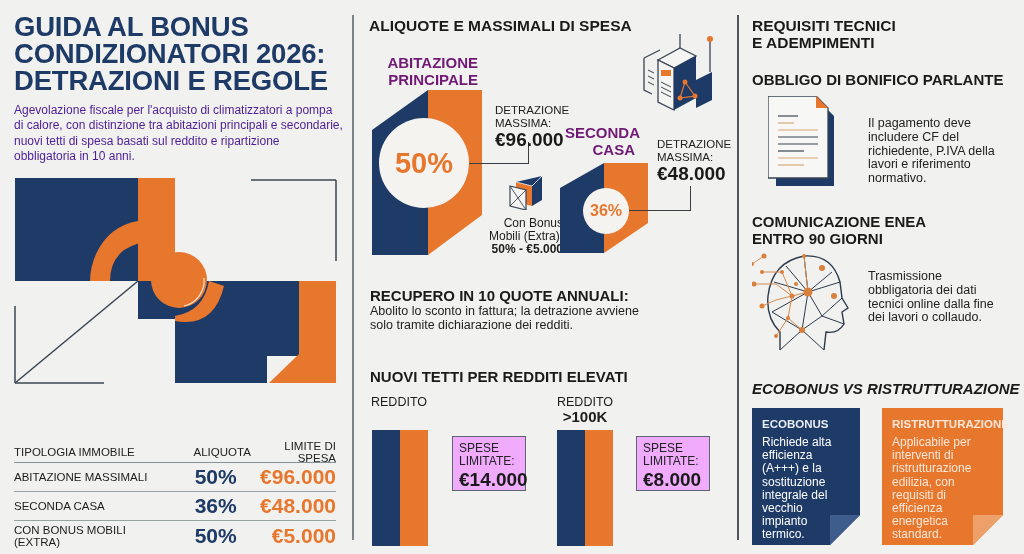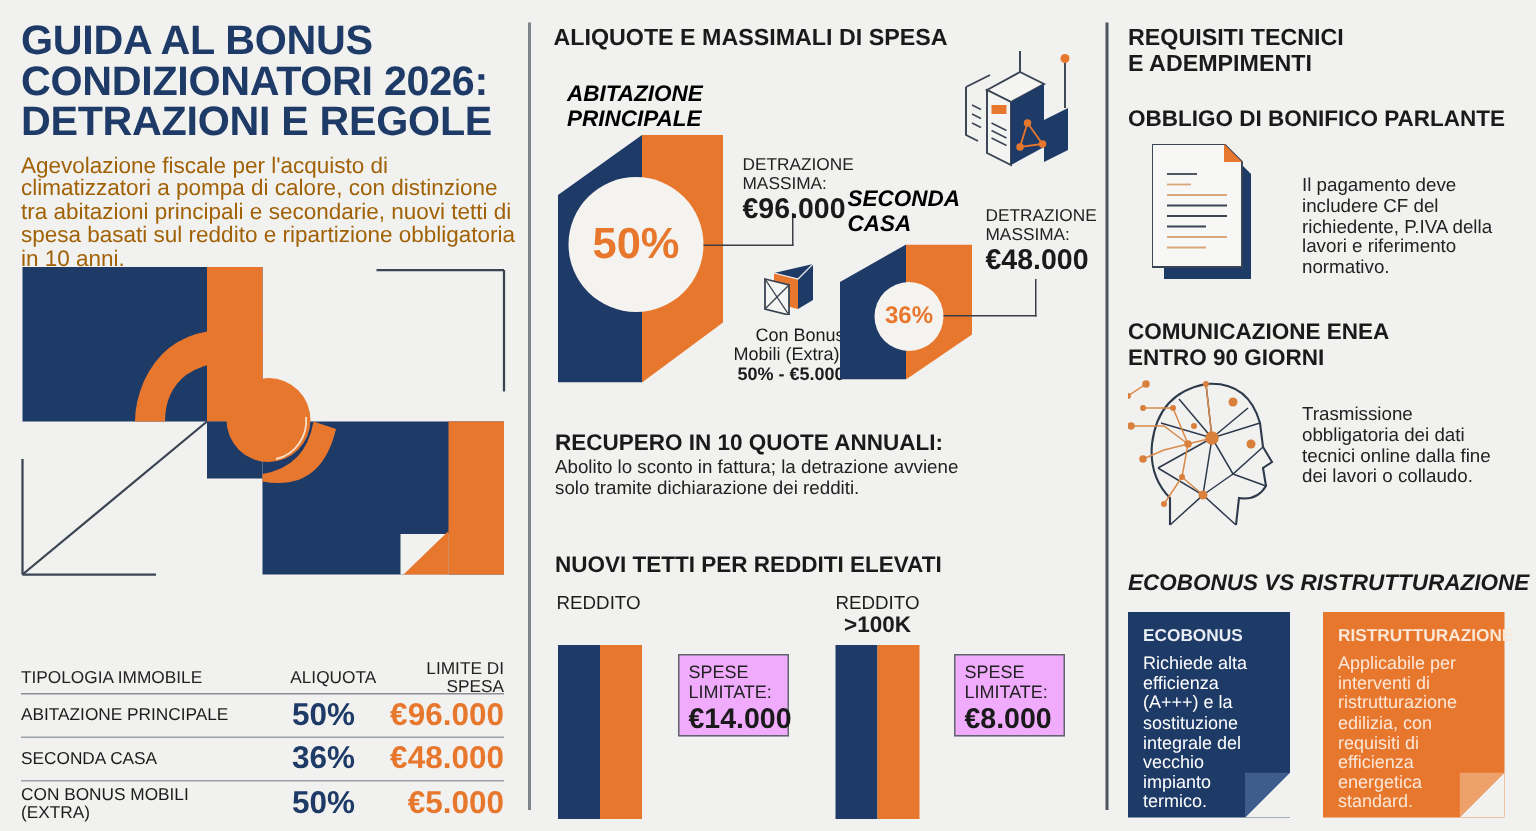--- a/index.html
+++ b/index.html
@@ -16,39 +16,39 @@
 
   
   .main-title {
     left: 14px; top: 13px; width: 340px;
     font-size: 27.5px; font-weight: 700; line-height: 27px;
     color: #1e3a66; letter-spacing: -0.2px;
   }
   .main-title span { display: block; }
   .intro {
     left: 14px; top: 103px; width: 330px;
-    font-size: 15px; line-height: 15.4px; color: #a16207;
+    font-size: 12px; line-height: 15.4px; color: #4c1d95;
   }
   .divider-v { width: 2px; background: #7d848c; }
 
   
   .tbl { left: 14px; top: 441px; width: 322px; }
   .tbl-head { display: flex; font-size: 11.5px; color: #222; height: 22px; align-items: center; border-bottom: 1.5px solid #8a9098; }
   .tbl-row { display: flex; align-items: center; height: 29px; border-bottom: 1px solid #9aa0a7; }
   .tbl-row:last-child { border-bottom: none; }
   .c1 { width: 164px; font-size: 11.5px; }
   .c2 { width: 62px; margin-left: 34px; }
   .c3 { width: 96px; text-align: right; }
   .tbl-head .c2, .tbl-head .c3 { font-size: 11.5px; }
   .tbl-row .c2 { font-size: 21px; font-weight: 700; color: #1e3a66; }
   .tbl-row .c3 { font-size: 21px; font-weight: 700; color: #e8772e; }
 
   
   .h-sec { font-size: 15.5px; font-weight: 700; color: #1a1a1a; }
-  .label-bold { font-weight: 700; color: #000000; text-align: left; font-style: italic; }
+  .label-bold { font-weight: 700; color: #701a75; text-align: right; }
   .small { font-size: 11.5px; line-height: 12.5px; color: #222; }
   .big-val { font-size: 19px; font-weight: 700; color: #1a1a1a; }
   .circle {
     border-radius: 50%; background: #f5f3ef;
     display: flex; align-items: center; justify-content: center;
     font-weight: 700; color: #e8772e;
   }
   .connector { border-color: #3a3f45; border-style: solid; border-width: 0; }
   .limit-box {
     border: 1.5px solid #5f656c; background: #f0abfc; padding: 5px 6px 0 6px;
@@ -102,21 +102,21 @@
   </svg>
 </div>
 
 <div class="abs tbl">
   <div class="tbl-head">
     <div class="c1">TIPOLOGIA IMMOBILE</div>
     <div class="c2">ALIQUOTA</div>
     <div class="c3">LIMITE DI SPESA</div>
   </div>
   <div class="tbl-row">
-    <div class="c1">ABITAZIONE PRINCIPALE</div>
+    <div class="c1">ABITAZIONE MASSIMALI</div>
     <div class="c2">50%</div>
     <div class="c3">€96.000</div>
   </div>
   <div class="tbl-row">
     <div class="c1">SECONDA CASA</div>
     <div class="c2">36%</div>
     <div class="c3">€48.000</div>
   </div>
   <div class="tbl-row">
     <div class="c1">CON BONUS MOBILI (EXTRA)</div>

